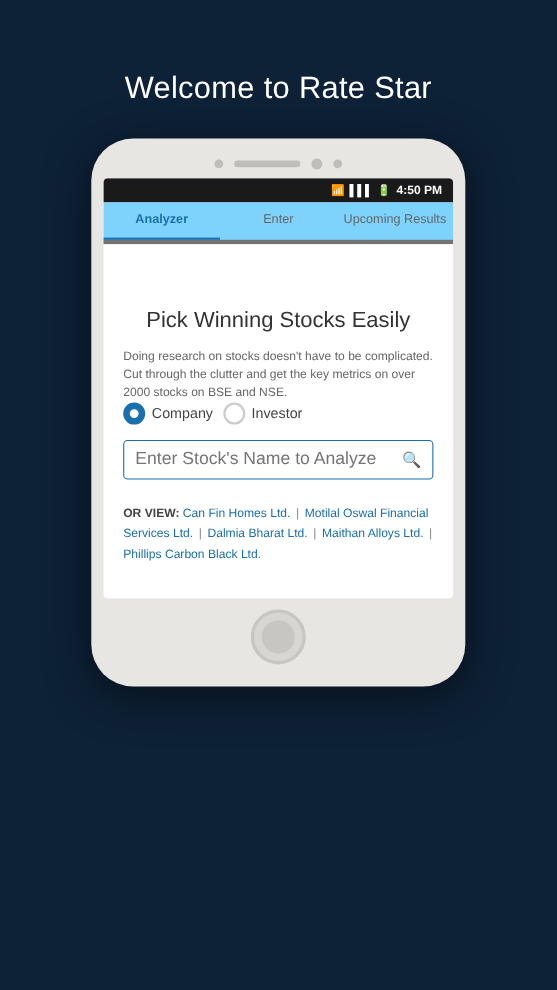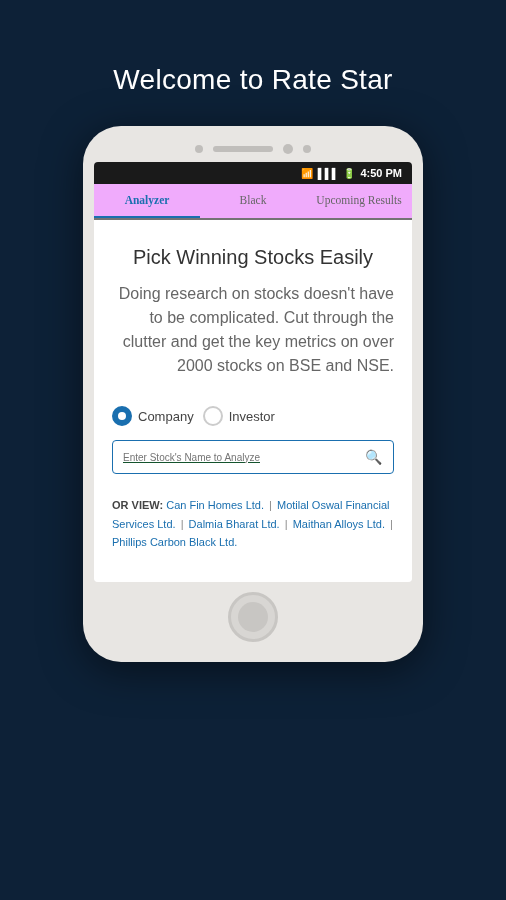--- a/index.html
+++ b/index.html
@@ -148,24 +148,23 @@
 
     .hamburger-menu {
       font-size: 18px;
       color: #555;
       cursor: pointer;
       line-height: 1;
     }
 
     
     .nav-tabs {
-      background: #f0abfc;
-      display: flex;
-      border-bottom: 2px solid #737373;
-      font-family: Liberation Serif, serif;
+      background: #7dd3fc;
+      display: flex;
+      border-bottom: 4px solid #737373;
     }
 
     .nav-tab {
       flex: 1;
       text-align: center;
       padding: 10px 4px;
       font-size: 11.5px;
       color: #666;
       cursor: pointer;
       border-bottom: 2px solid transparent;
@@ -185,28 +184,28 @@
       flex: 1;
     }
 
     .headline {
       font-size: 20px;
       color: #333;
       text-align: center;
       font-weight: 500;
       margin-bottom: 12px;
       line-height: 1.3;
+      margin-top: 32px;
     }
 
     .subtext {
-      font-size: 16px;
+      font-size: 11px;
       color: #666;
-      text-align: right;
+      text-align: left;
       line-height: 1.5;
-      margin-bottom: 28px;
     }
 
     
     .radio-group {
       display: flex;
       gap: 9px;
       margin-bottom: 14px;
       align-items: center;
     }
 
@@ -254,24 +253,23 @@
       border-radius: 4px;
       padding: 8px 10px;
       margin-bottom: 22px;
       background: #fff;
     }
 
     .search-input {
       flex: 1;
       border: none;
       outline: none;
-      font-size: 10px;
+      font-size: 16px;
       color: #14532d;
       background: transparent;
-      text-decoration: underline;
     }
 
     .search-icon-btn {
       color: #aaa;
       font-size: 14px;
       cursor: pointer;
     }
 
     
     .or-view-section {
@@ -345,21 +343,21 @@
         <span class="wifi-icon">📶</span>
         <span class="signal-icon">▌▌▌</span>
         <span class="battery-icon">🔋</span>
       </div>
       <span class="status-time">4:50 PM</span>
     </div>
 
 
     <div class="nav-tabs">
       <div class="nav-tab active">Analyzer</div>
-      <div class="nav-tab">Black</div>
+      <div class="nav-tab">Enter</div>
       <div class="nav-tab">Upcoming Results</div>
     </div>
 
     <div class="main-content">
       <h2 class="headline">Pick Winning Stocks Easily</h2>
       <p class="subtext">Doing research on stocks doesn't have to be complicated. Cut through the clutter and get the key metrics on over 2000 stocks on BSE and NSE.</p>
 
       <div class="radio-group">
         <div class="radio-option">
           <div class="radio-circle checked">

